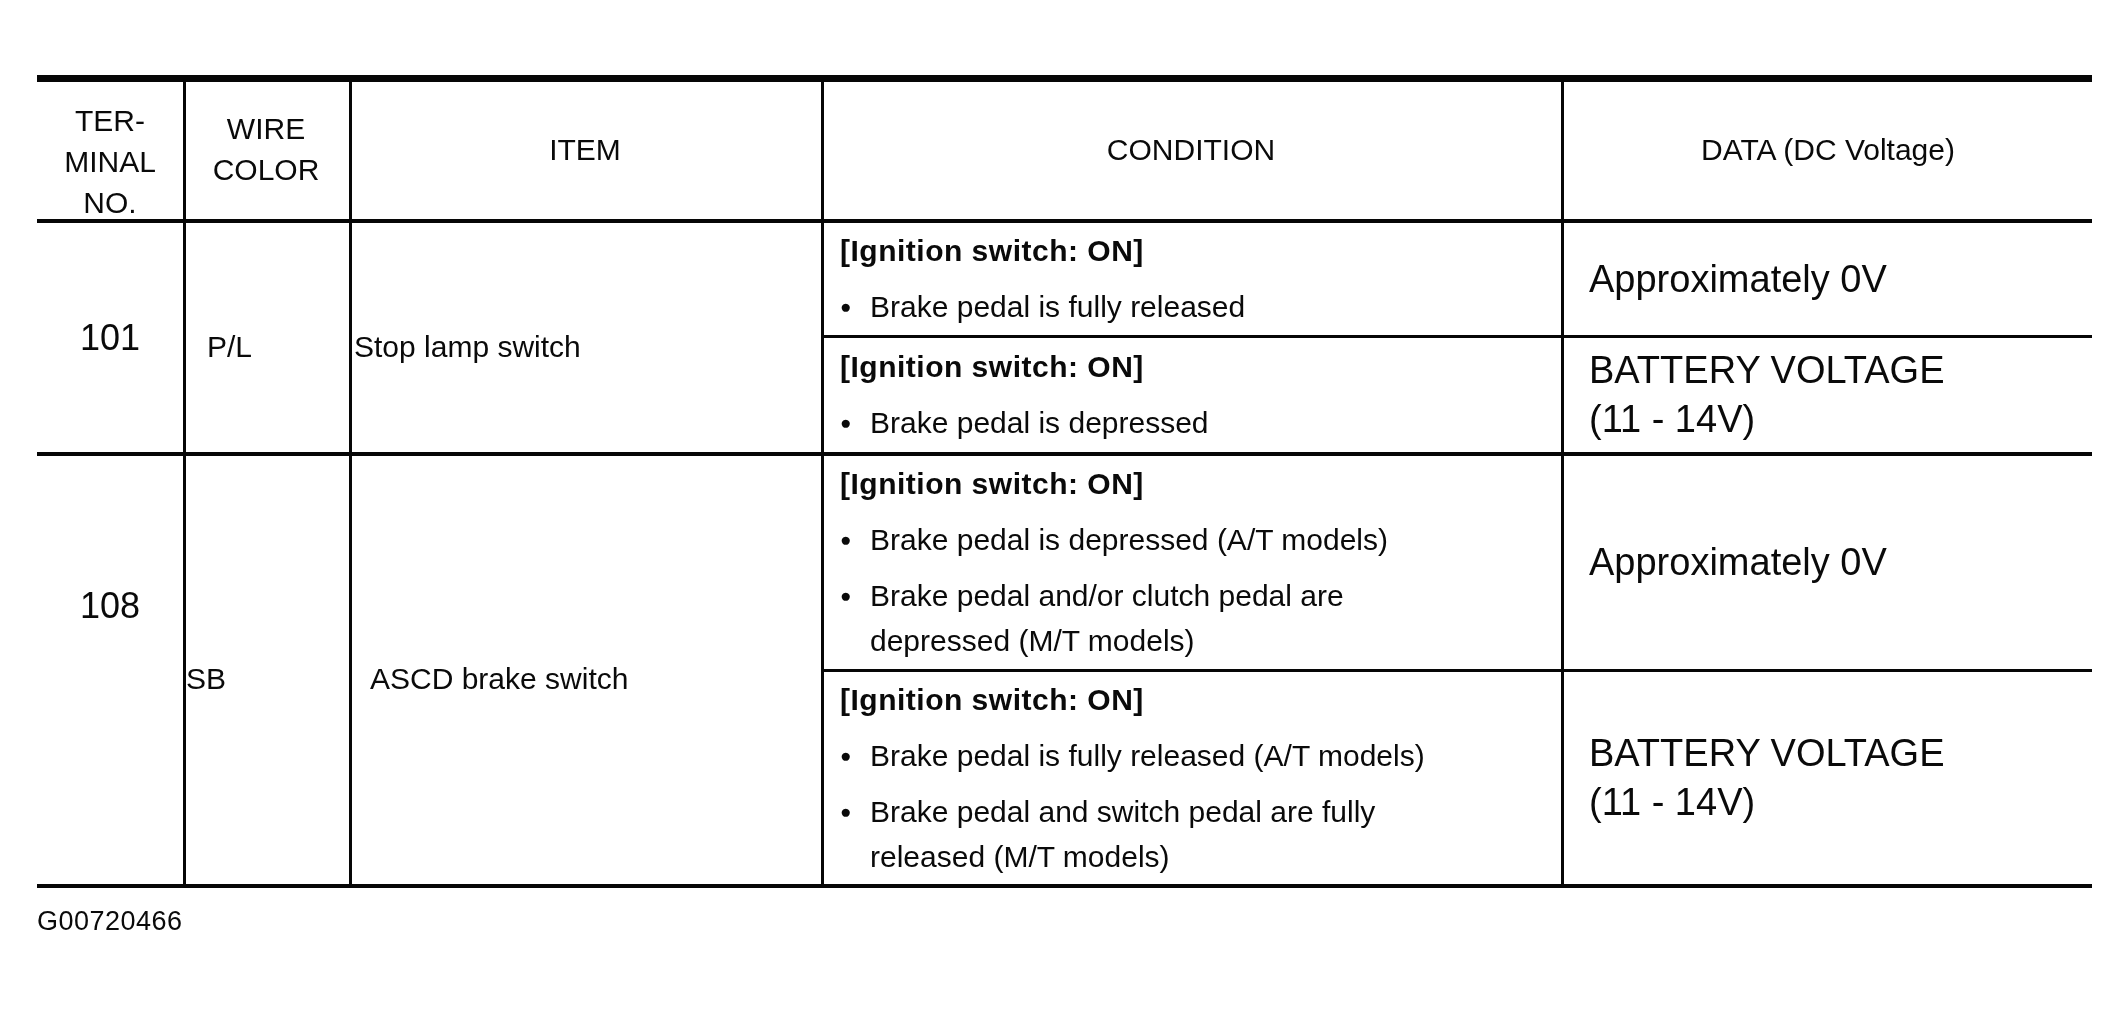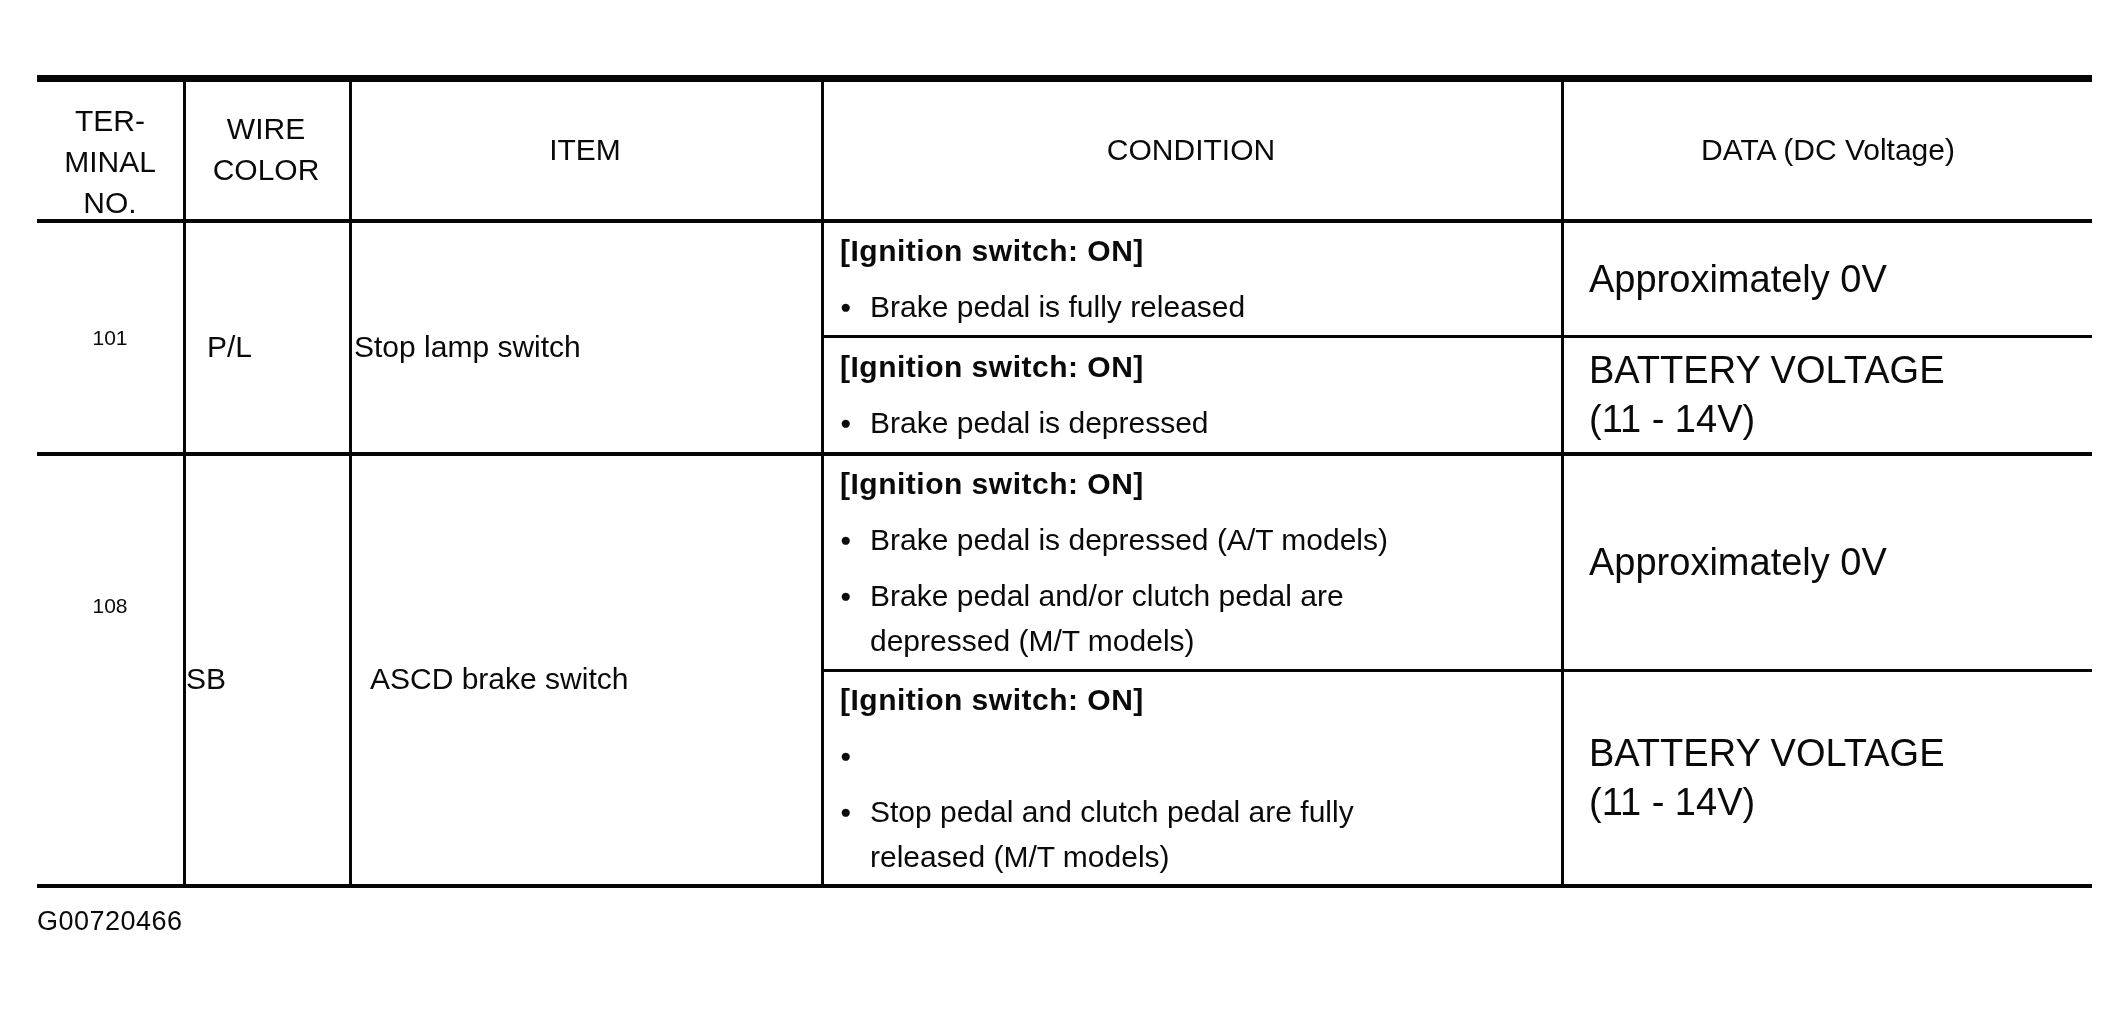--- a/index.html
+++ b/index.html
@@ -22,21 +22,21 @@
     justify-content: center;
     text-align: center;
     font-size: 30px;
     line-height: 41px;
   }
 
   
   .td-center {
     align-items: center;
     justify-content: center;
-    font-size: 21px;
+    font-size: 36px;
   }
   .td-left {
     align-items: center;
     justify-content: flex-start;
     font-size: 30px;
     margin-top: 9px;
   }
 
   
   .cond {
@@ -174,25 +174,28 @@
     </div>
   </div>
   <div class="cell dta" style="left:1564px; top:456px; width:528px; height:213px;">
     <div>Approximately 0V</div>
   </div>
 
   <div class="cell cond" style="left:824px; top:672px; width:734px; height:212px;">
     <div class="cond-header">[Ignition switch: ON]</div>
     <div class="bullet-row">
       <span class="bullet-glyph">●</span>
-    </div>
-    <div class="bullet-row">
-      <span class="bullet-glyph">●</span>
-      <div class="bullet-text">
-        <div>Stop pedal and clutch pedal are fully</div>
+      <div class="bullet-text">
+        <div>Brake pedal is fully released (A/T models)</div>
+      </div>
+    </div>
+    <div class="bullet-row">
+      <span class="bullet-glyph">●</span>
+      <div class="bullet-text">
+        <div>Brake pedal and switch pedal are fully</div>
         <div>released (M/T models)</div>
       </div>
     </div>
   </div>
   <div class="cell dta" style="left:1564px; top:672px; width:528px; height:212px;">
     <div>BATTERY VOLTAGE</div>
     <div>(11 - 14V)</div>
   </div>
 
   <div class="figure-id">G00720466</div>

